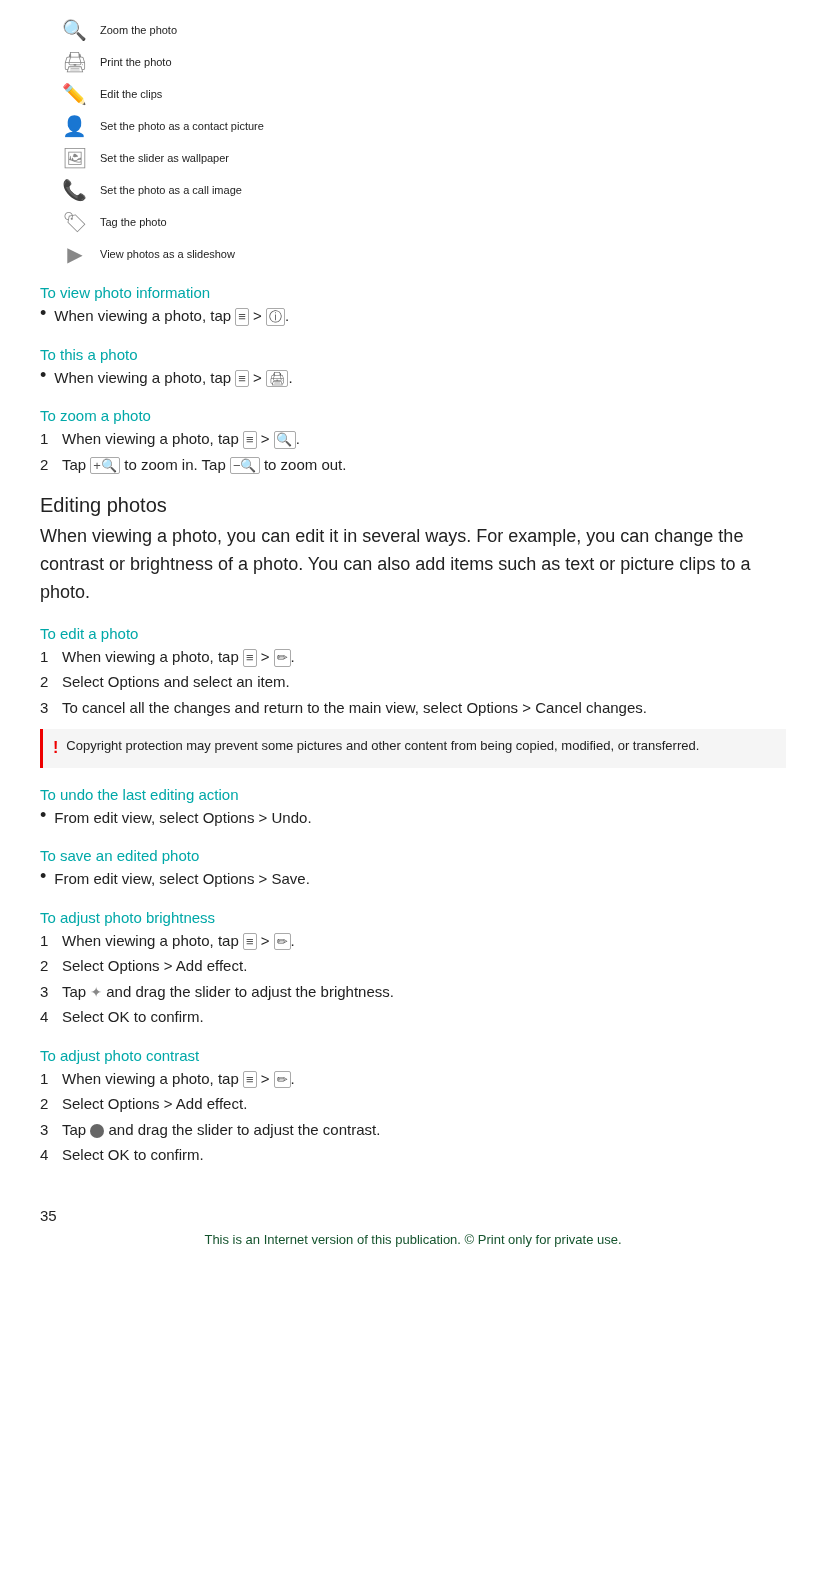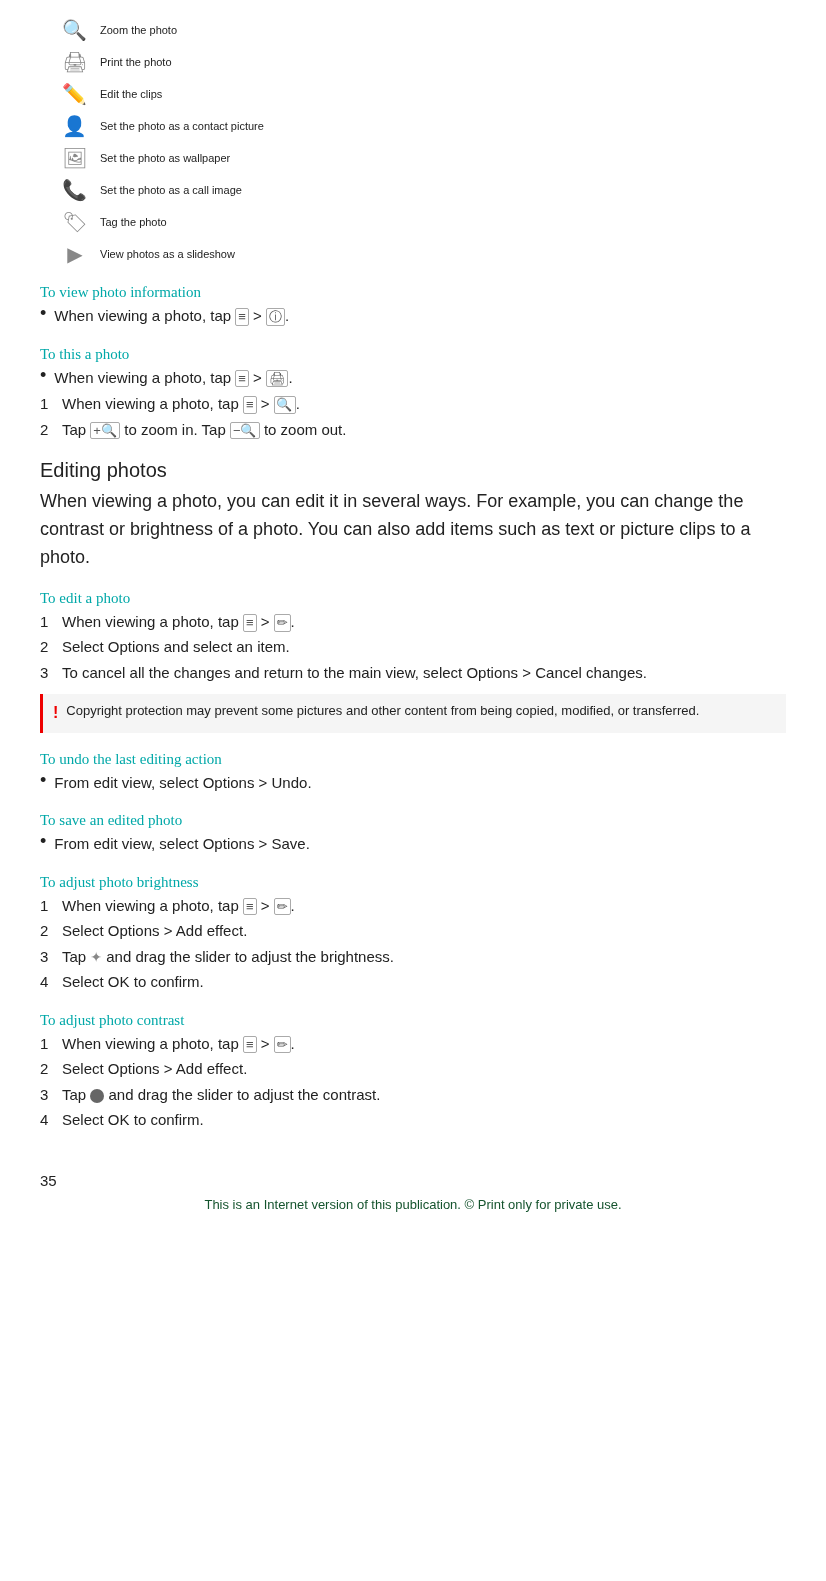--- a/index.html
+++ b/index.html
@@ -30,21 +30,20 @@
       font-size: 11px;
       color: #222;
     }
 
     .section-heading {
       color: #00a8a8;
       font-size: 15px;
       font-weight: normal;
       margin-top: 18px;
       margin-bottom: 4px;
-      font-family: Liberation Serif, serif;
     }
 
     .bullet-item {
       display: flex;
       align-items: flex-start;
       margin: 4px 0;
     }
     .bullet-dot {
       font-size: 18px;
       margin-right: 8px;
@@ -175,21 +174,21 @@
     <div class="icon-cell">
       <span style="font-size:20px; color:#888;">👤</span>
     </div>
     <span class="icon-text">Set the photo as a contact picture</span>
   </div>
 
   <div class="icon-row">
     <div class="icon-cell">
       <span style="font-size:20px; color:#888;">🖼</span>
     </div>
-    <span class="icon-text">Set the photo as wallpaper</span>
+    <span class="icon-text">Set the slider as wallpaper</span>
   </div>
 
   <div class="icon-row">
     <div class="icon-cell">
       <span style="font-size:20px; color:#888;">📞</span>
     </div>
     <span class="icon-text">Set the photo as a call image</span>
   </div>
 
   <div class="icon-row">
@@ -218,20 +217,21 @@
 
 <div>
   <p class="section-heading">To this a photo</p>
   <div class="bullet-item">
     <span class="bullet-dot">•</span>
     <span class="bullet-text">When viewing a photo, tap <span class="inline-icon">≡</span> &gt; <span class="inline-icon">🖨</span>.</span>
   </div>
 </div>
 
 <div>
+  <p class="section-heading">To zoom a photo</p>
   <div class="numbered-item">
     <span class="num-cell">1</span>
     <span class="num-text">When viewing a photo, tap <span class="inline-icon">≡</span> &gt; <span class="inline-icon">🔍</span>.</span>
   </div>
   <div class="numbered-item">
     <span class="num-cell">2</span>
     <span class="num-text">Tap <span class="inline-icon">+🔍</span> to zoom in. Tap <span class="inline-icon">−🔍</span> to zoom out.</span>
   </div>
 </div>
 

